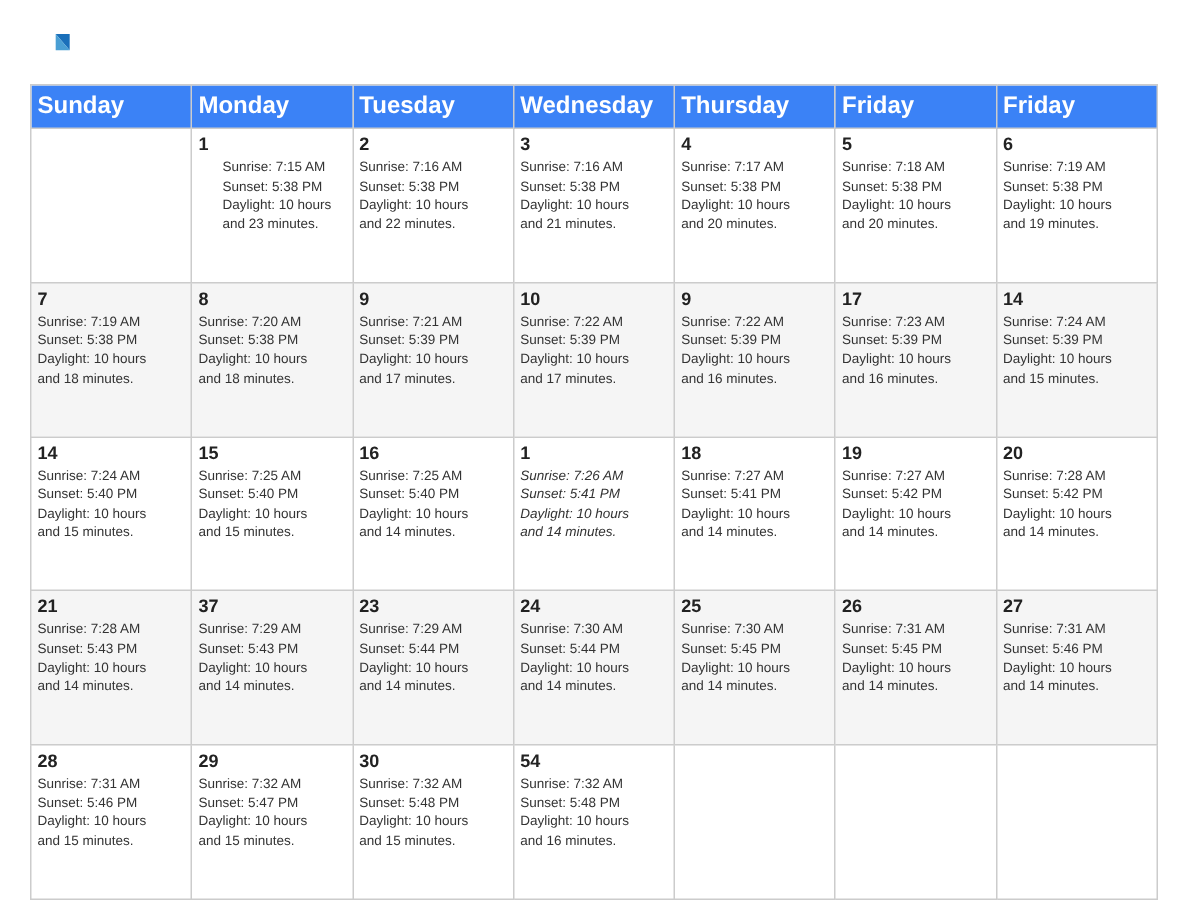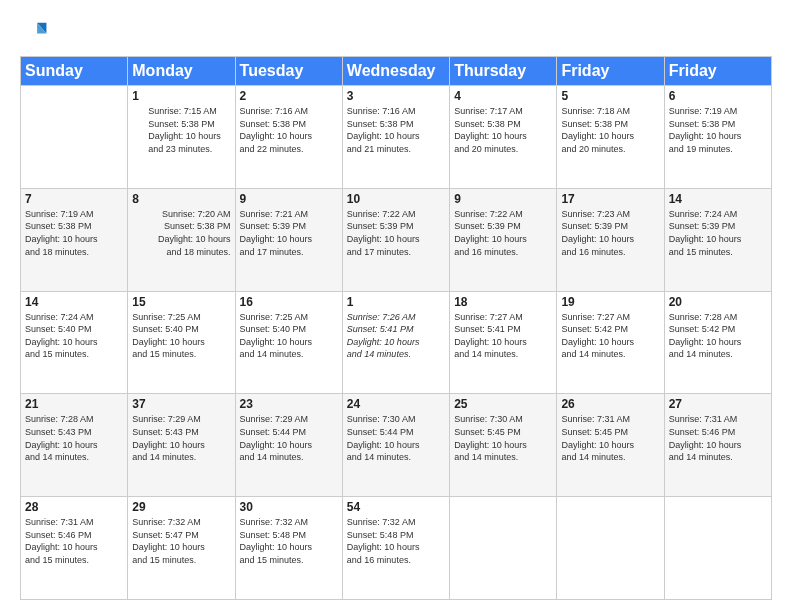--- a/index.html
+++ b/index.html
@@ -182,21 +182,21 @@
         <tr>
           <td>
             <span class="day-num">7</span>
             <div class="day-info" style="white-space: pre-line;">Sunrise: 7:19 AM
 Sunset: 5:38 PM
 Daylight: 10 hours
 and 18 minutes.</div>
           </td>
           <td>
             <span class="day-num">8</span>
-            <div class="day-info" style="white-space: pre-line; text-align: right;">Sunrise: 7:20 AM
+            <div class="day-info" style="white-space: pre-line;">Sunrise: 7:20 AM
 Sunset: 5:38 PM
 Daylight: 10 hours
 and 18 minutes.</div>
           </td>
           <td>
             <span class="day-num">9</span>
             <div class="day-info" style="white-space: pre-line;">Sunrise: 7:21 AM
 Sunset: 5:39 PM
 Daylight: 10 hours
 and 17 minutes.</div>

